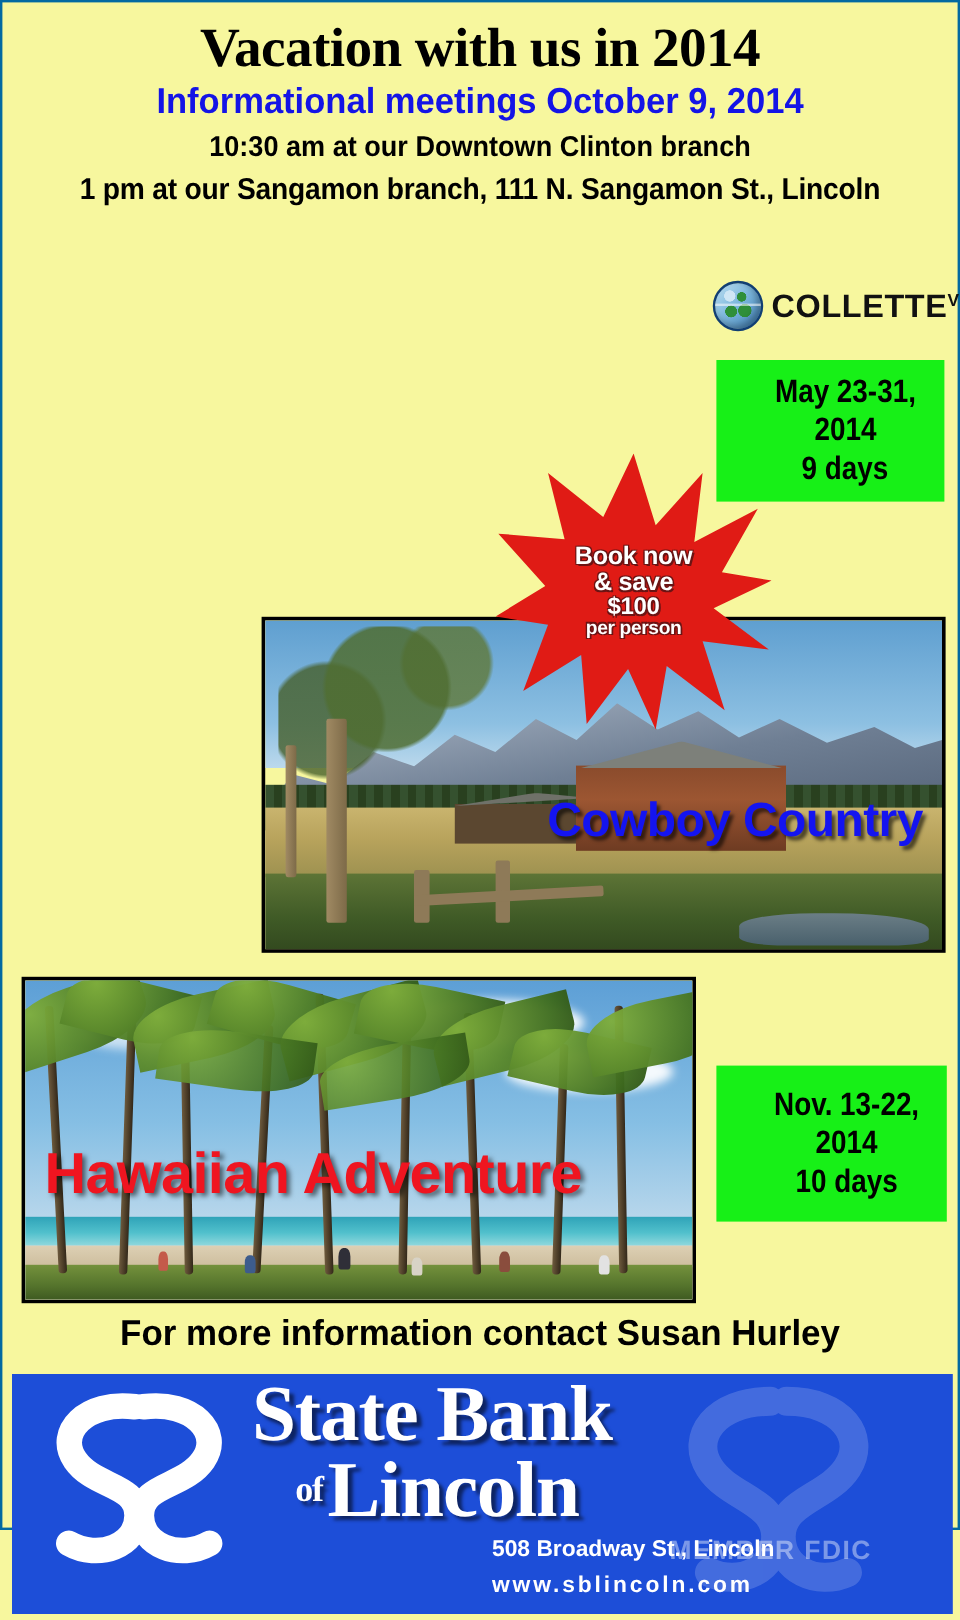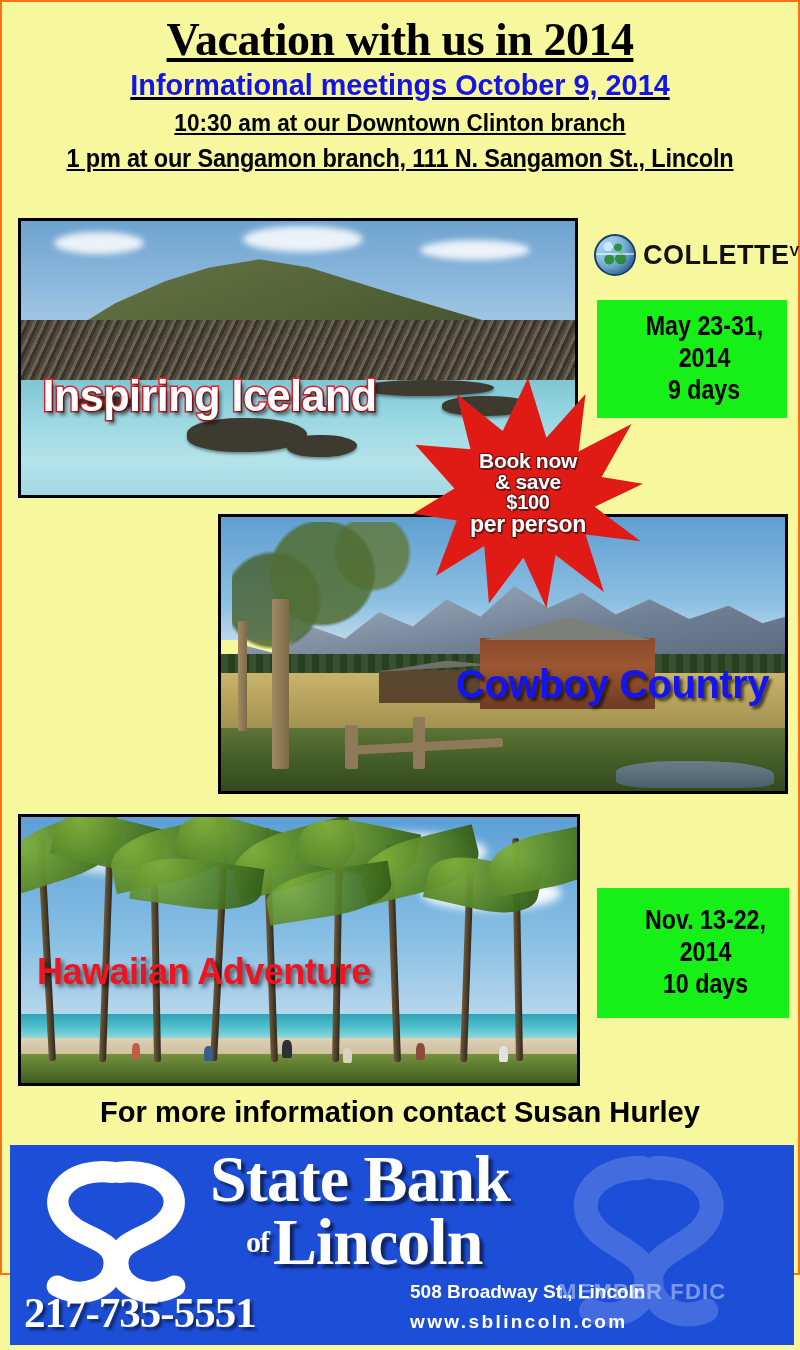--- a/index.html
+++ b/index.html
@@ -6,22 +6,21 @@
   html,body { width:800px; height:1350px; }
   body {
     background:#f7f79e;
     font-family:"Liberation Sans", sans-serif;
     overflow:hidden;
     position:relative;
   }
   .ad {
     position:absolute; left:0; top:0; width:800px; height:1275px;
     background:#f7f79e;
-    border:2px solid #f97316;
-    text-decoration:underline;
+    border:2px solid #0369a1;
   }
 
   
   .header { padding-top:14px; text-align:center; }
   .headline {
     font-family:"Liberation Serif", serif;
     font-weight:bold;
     font-size:46px;
     color:#000;
     letter-spacing:-0.5px;
@@ -172,21 +171,21 @@
     -webkit-text-stroke:3px #e3202a;
     paint-order:stroke fill;
     text-shadow:3px 4px 4px rgba(0,0,0,.55);
     transform:scaleX(0.98);
   }
   #cap-cowboy {
     right:16px; bottom:84px; font-size:40px; color:#1414f0;
     text-shadow:3px 3px 3px rgba(0,0,0,.6);
   }
   #cap-hawaii {
-    left:16px; top:134px; font-size:36px; color:#ef1520;
+    left:16px; top:134px; font-size:48px; color:#ef1520;
     text-shadow:3px 3px 4px rgba(0,0,0,.55);
   }
 
   
   .datebox {
     position:absolute;
     background:#17f017;
     display:flex; flex-direction:column;
     align-items:center; justify-content:center;
     color:#000;
@@ -233,21 +232,21 @@
   .burst-text {
     position:absolute; inset:0; display:flex; flex-direction:column;
     align-items:center; justify-content:center;
     color:#fff; font-weight:bold; line-height:1.02;
     text-shadow:1.5px 1.5px 0 #6b1414, -1px -1px 0 #6b1414, 1px -1px 0 #6b1414, -1px 1px 0 #6b1414;
     letter-spacing:-0.3px;
   }
   .burst-text .l1 { font-size:21px; }
   .burst-text .l2 { font-size:21px; }
   .burst-text .l3 { font-size:20px; }
-  .burst-text .l4 { font-size:23px; }
+  .burst-text .l4 { font-size:16px; }
 
   
   #contact {
     position:absolute; left:0; right:0; top:1093px;
     text-align:center; font-weight:bold; font-size:30px; color:#000;
     transform:scaleX(0.97);
   }
 
   
   #footer {
@@ -302,36 +301,20 @@
   </div>
 
   <div id="collette">
     <div class="globe"></div>
     <div class="collette-words">
       <span class="collette-main">COLLETTE</span>
       <span class="collette-sub">VACATIONS</span>
     </div>
   </div>
 
-  <div class="photo" id="ph-iceland">
-    <div class="sky ice-sky"></div>
-    <div class="ice-cloud" style="left:6%;top:4%;width:90px;height:22px;"></div>
-    <div class="ice-cloud" style="left:40%;top:2%;width:120px;height:26px;"></div>
-    <div class="ice-cloud" style="left:72%;top:7%;width:110px;height:20px;"></div>
-    <div class="ice-mtn" style="background:linear-gradient(160deg,#6e7c4a 0%,#57663a 35%,#3f4b2c 70%,#2c3420 100%);
-                clip-path:polygon(0 46%, 9% 40%, 17% 30%, 26% 22%, 34% 17%, 43% 14%, 52% 17%, 60% 22%, 68% 27%, 78% 33%, 88% 39%, 100% 44%, 100% 62%, 0 62%);"></div>
-    <div class="lay ice-lava"></div>
-    <div class="lay ice-water"></div>
-    <div class="ice-rock" style="left:30%;top:72%;width:120px;height:34px;"></div>
-    <div class="ice-rock" style="left:48%;top:78%;width:70px;height:22px;"></div>
-    <div class="ice-rock" style="left:76%;top:64%;width:90px;height:20px;"></div>
-    <div class="ice-rock" style="left:62%;top:58%;width:130px;height:16px;"></div>
-    <div class="ice-rock" style="left:10%;top:64%;width:60px;height:14px;"></div>
-    <div class="cap" id="cap-iceland">Inspiring Iceland</div>
-  </div>
 
   <div class="datebox" id="box-iceland">
     <span class="dt">May 23-31, 2014</span>
     <span class="dy">9 days</span>
   </div>
 
   <div class="photo" id="ph-cowboy">
     <div class="sky cb-sky"></div>
     <div class="cb-mtn" style="background:linear-gradient(170deg,#d6dde6 0%,#9aa7b8 25%,#6f7f94 60%,#56657a 100%);
                 clip-path:polygon(0 100%, 4% 72%, 10% 80%, 16% 55%, 22% 66%, 28% 42%, 34% 55%, 40% 30%, 46% 46%, 52% 18%, 58% 38%, 64% 24%, 70% 44%, 76% 30%, 83% 48%, 90% 36%, 96% 52%, 100% 46%, 100% 100%);"></div>
@@ -430,18 +413,17 @@
     </svg>
 
     <div class="bank-name">
       <div class="l1">State Bank</div>
       <div class="l2">
         <span class="of">of</span><span>Lincoln</span>
       </div>
     </div>
 
     <div id="member-fdic">MEMBER FDIC</div>
-    <div id="phone">217-735-5551</div>
     <div id="addr">508 Broadway St., Lincoln</div>
     <div id="website">www.sblincoln.com</div>
   </div>
 
 </div>
 
 </body></html>

